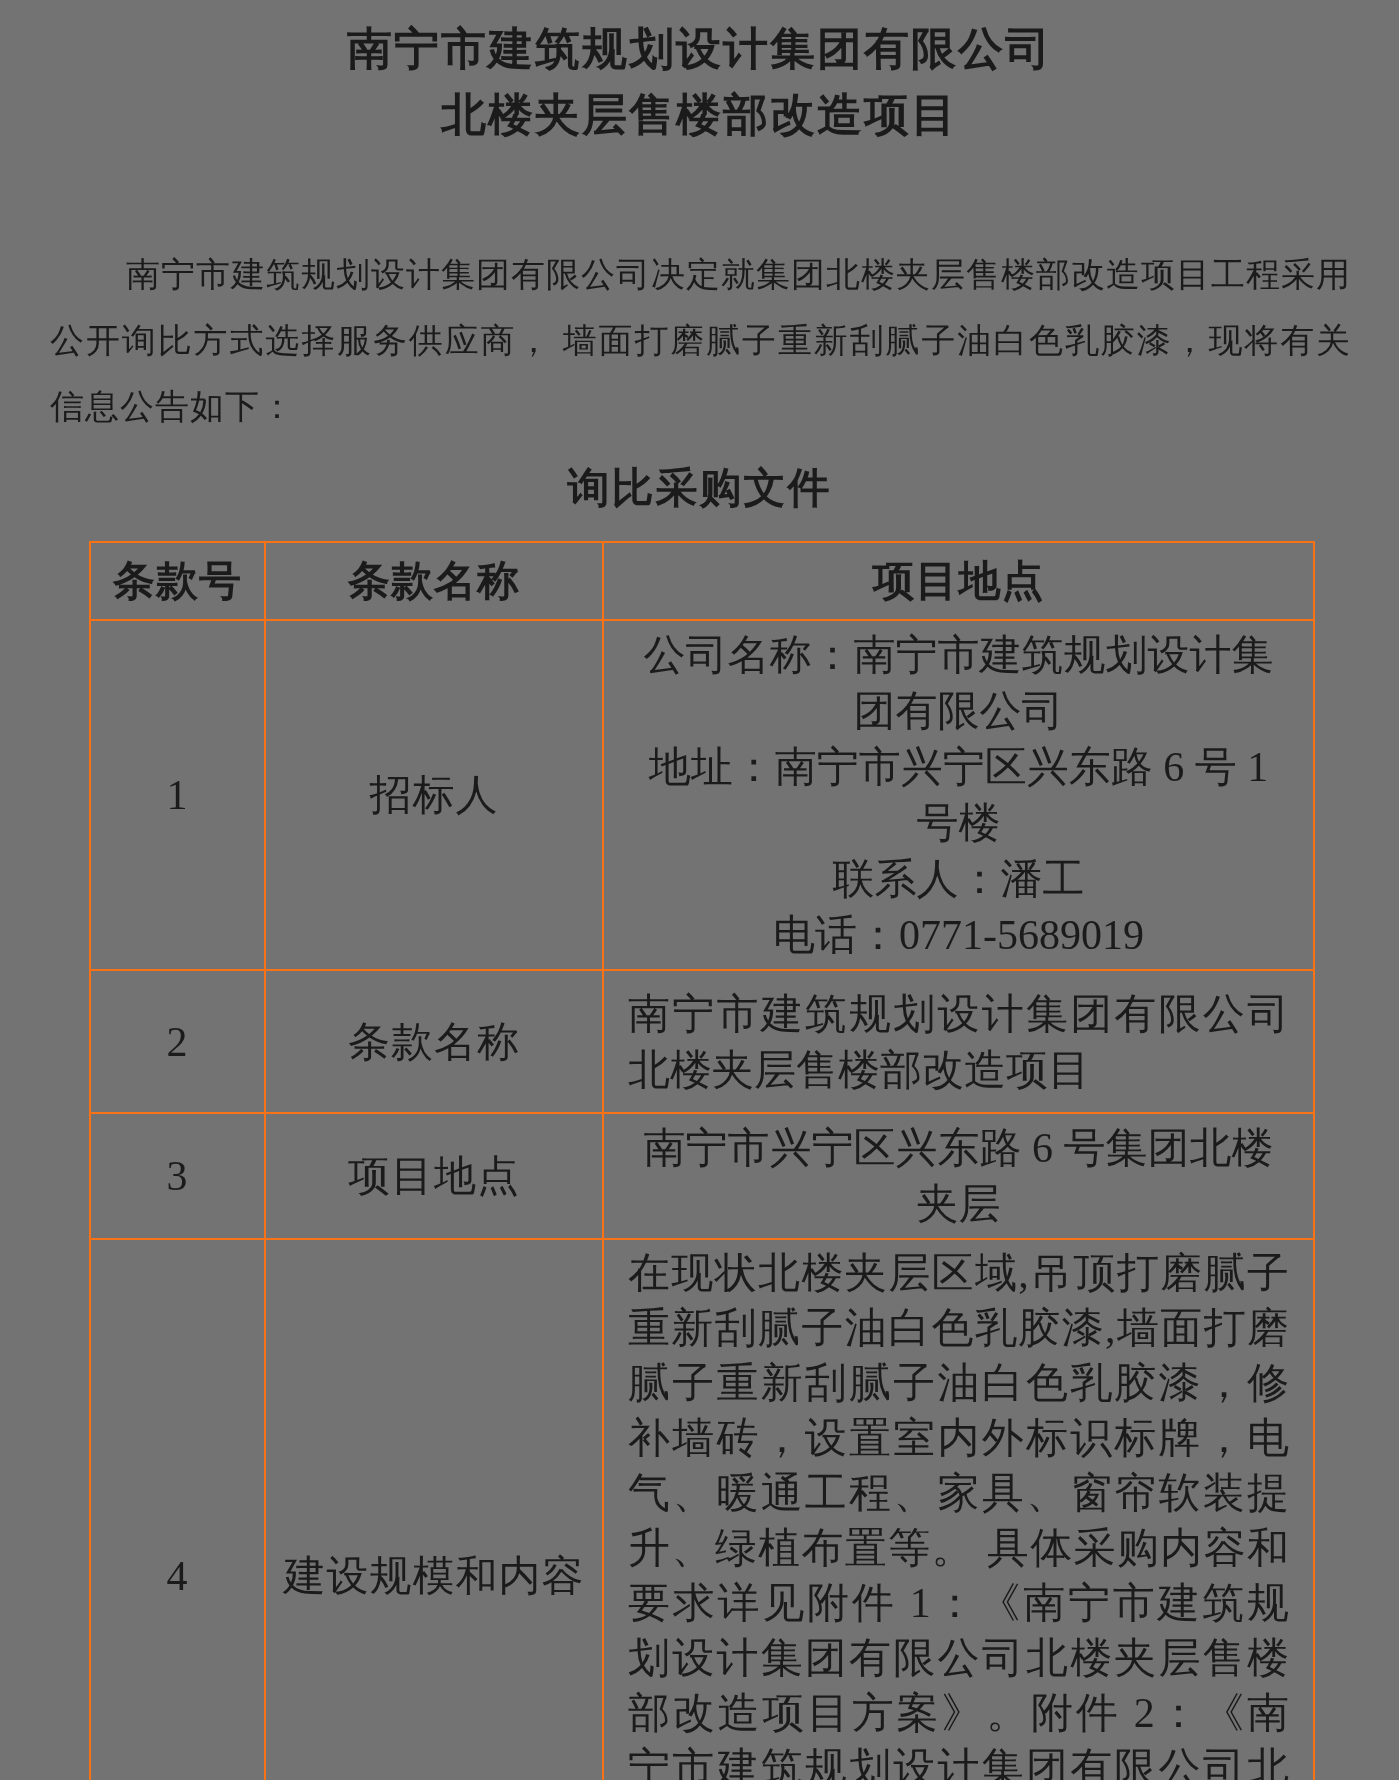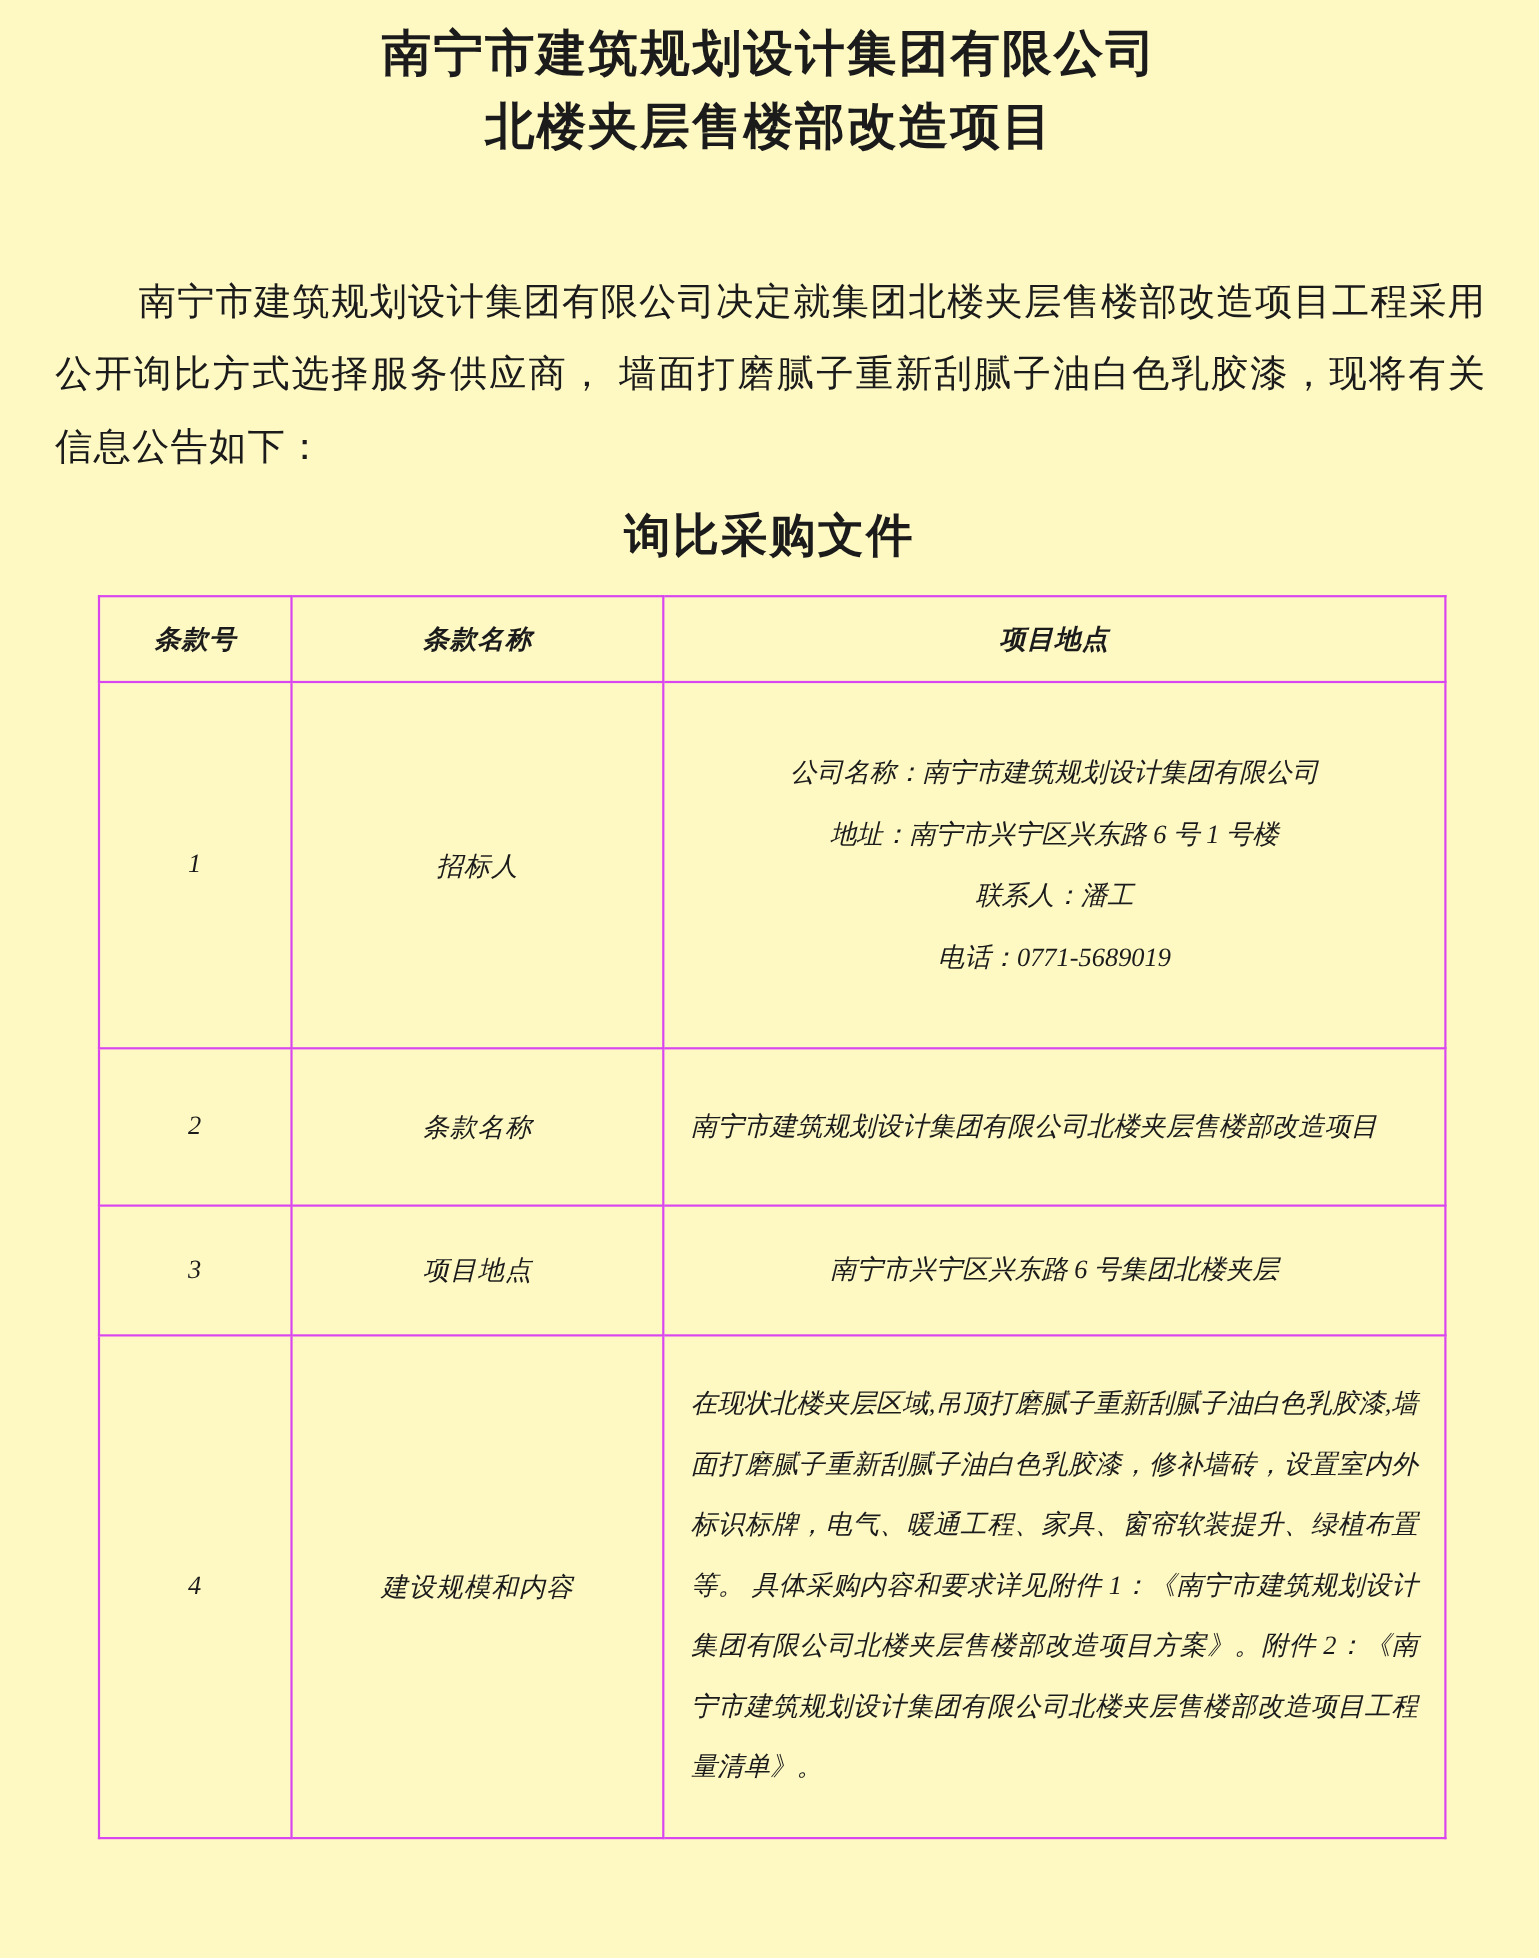--- a/index.html
+++ b/index.html
@@ -13,21 +13,21 @@
     overflow: hidden;
     font-family: "Liberation Serif", "DejaVu Serif", serif;
     color: #1b1b1b;
   }
   .page {
     position: relative;
     width: 1399px;
     height: 1780px;
     box-sizing: border-box;
     padding-top: 16px;
-    background: #fef9c3;
+    background: #737373;
   }
   .doc-title {
     margin: 0;
     text-align: center;
     font-weight: 700;
     font-size: 45px;
     line-height: 66px;
     letter-spacing: 2px;
   }
   .intro {
@@ -50,25 +50,24 @@
     border-collapse: collapse;
     table-layout: fixed;
     width: 1224px;
     margin: 33px 0 0 89px;
   }
   .doc-table col.c1 { width: 175px; }
   .doc-table col.c2 { width: 338px; }
   .doc-table col.c3 { width: 711px; }
   .doc-table th,
   .doc-table td {
-    border: 2px solid #d946ef;
-    font-size: 24px;
+    border: 2px solid #f97316;
+    font-size: 42px;
     box-sizing: border-box;
     overflow: hidden;
-    font-style: italic;
   }
   .doc-table thead th {
     height: 78px;
     font-weight: 700;
     text-align: center;
     vertical-align: middle;
     letter-spacing: 1px;
   }
   td.c-no, td.c-name {
     text-align: center;

